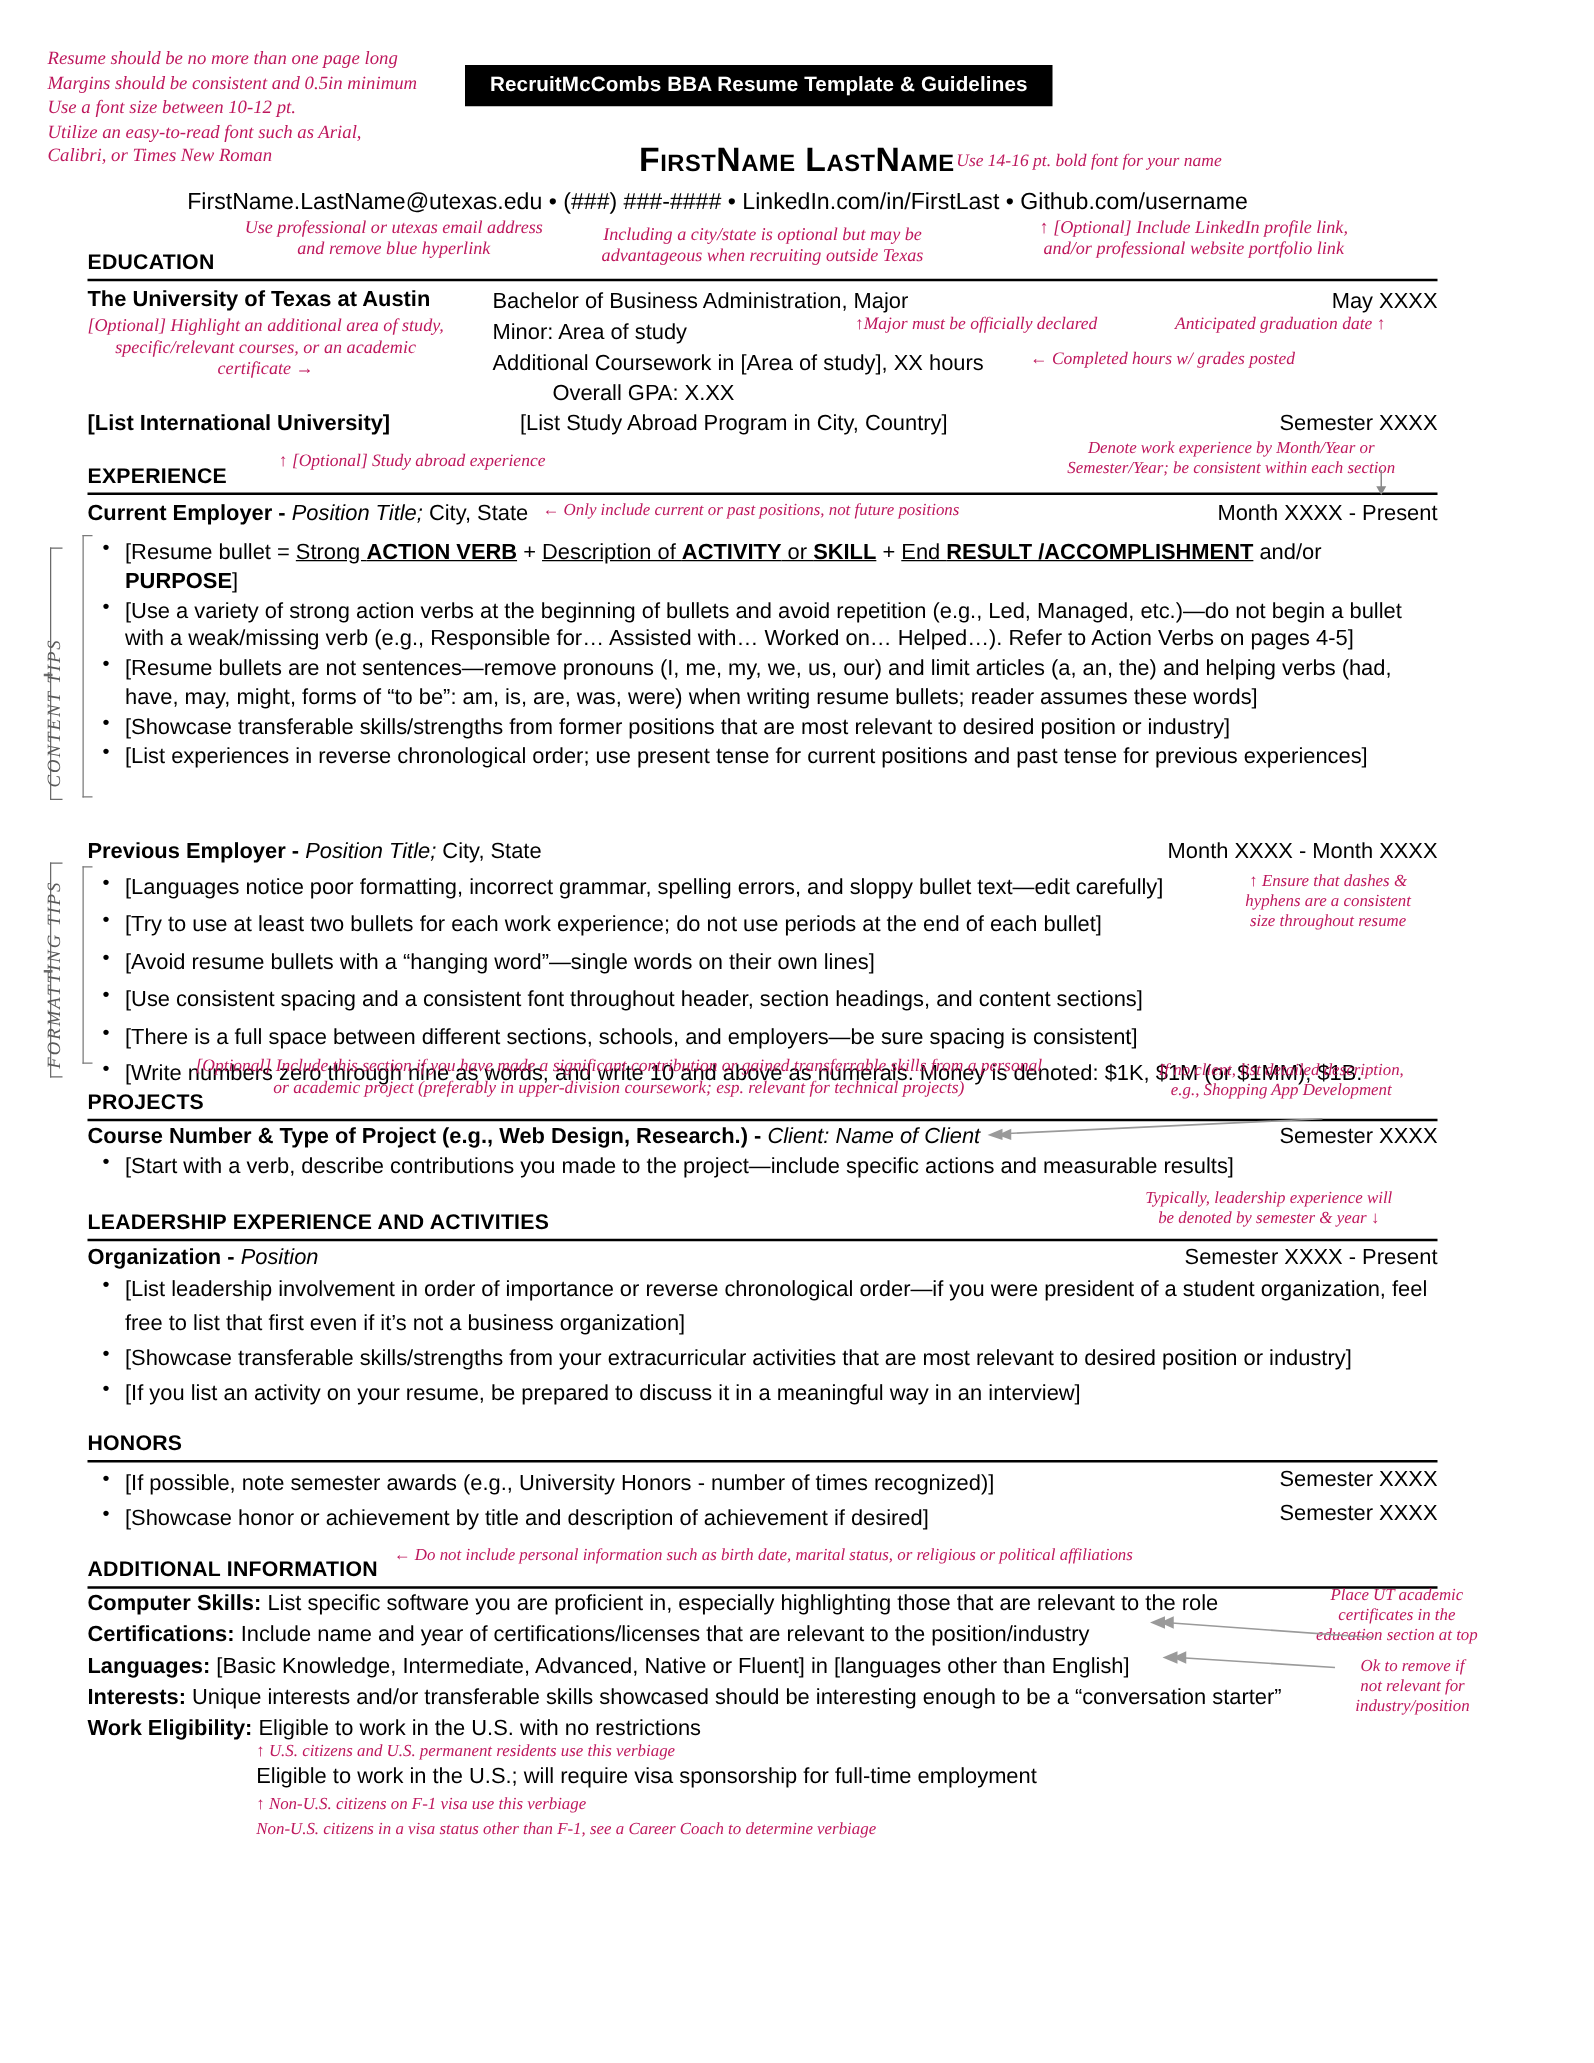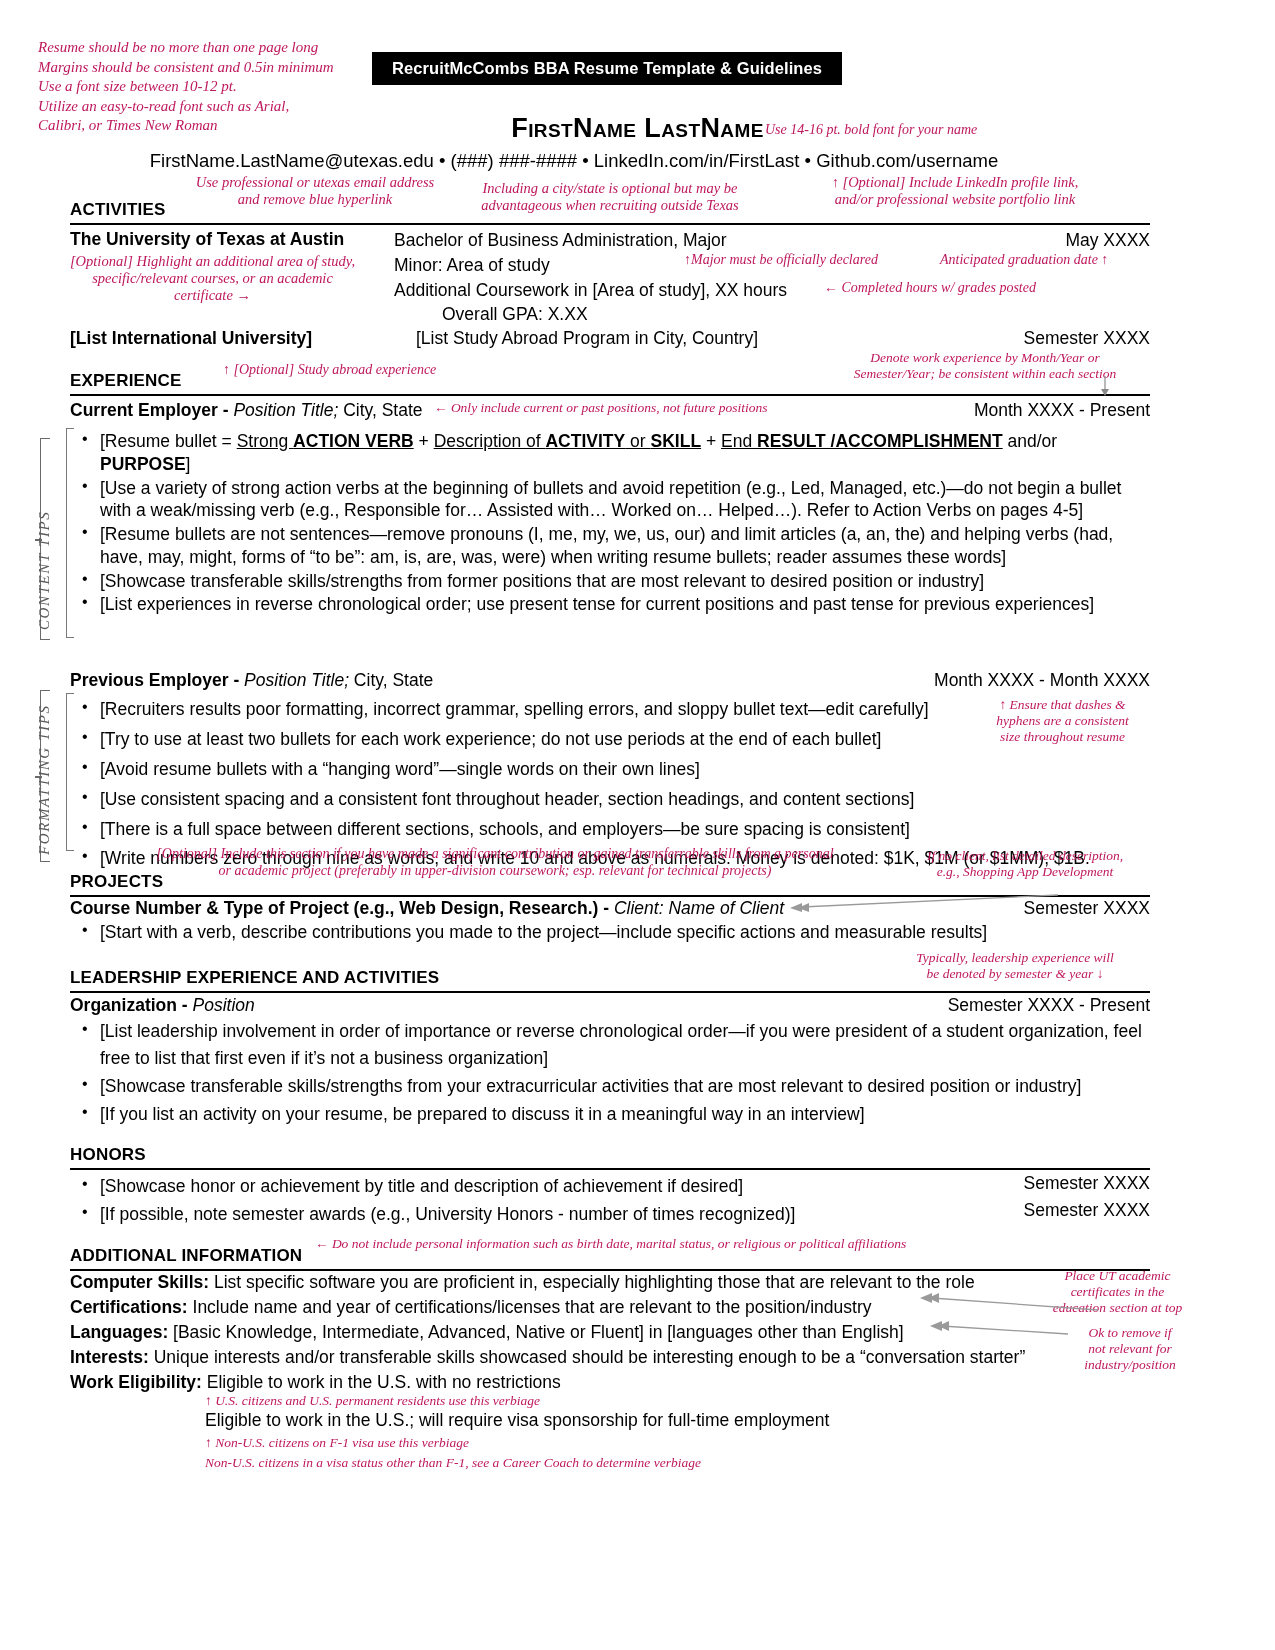--- a/index.html
+++ b/index.html
@@ -105,21 +105,21 @@
   <div class="anno" style="left:765px;top:122px;width:280px;font-size:14px;">Use 14-16 pt. bold font for your name</div>
 
   <div class="contact">FirstName.LastName@utexas.edu • (###) ###-#### • LinkedIn.com/in/FirstLast • Github.com/username</div>
   <div class="anno c" style="left:170px;top:174px;width:290px;">Use professional or utexas email address
 and remove blue hyperlink</div>
   <div class="anno c" style="left:460px;top:180px;width:300px;">Including a city/state is optional but may be
 advantageous when recruiting outside Texas</div>
   <div class="anno c" style="left:800px;top:174px;width:310px;">↑ [Optional] Include LinkedIn profile link,
 and/or professional website portfolio link</div>
 
-  <div class="sec" style="left:70px;top:200px;">ACTIVITIES</div>
+  <div class="sec" style="left:70px;top:200px;">EDUCATION</div>
   <div class="rule" style="left:70px;top:223px;width:1080px;"></div>
 
   <div class="row b" style="left:70px;top:229px;">The University of Texas at Austin</div>
   <div class="row" style="left:394px;top:230px;">Bachelor of Business Administration, Major</div>
   <div class="rt" style="left:850px;top:230px;width:300px;">May XXXX</div>
 
   <div class="anno c" style="left:60px;top:253px;width:305px;">[Optional] Highlight an additional area of study,
 specific/relevant courses, or an academic
 certificate →</div>
 
@@ -173,21 +173,21 @@
 
   <div class="anno c" style="left:975px;top:697px;width:175px;font-size:13.5px;">↑ Ensure that dashes &amp;
 hyphens are a consistent
 size throughout resume</div>
 
   <div class="sbrk" style="left:66px;top:693px;height:156px;"></div>
   <div class="brace" style="left:40px;top:690px;height:170px;"></div>
   <div class="vlabel" style="left:36px;top:855px;">FORMATTING TIPS</div>
 
   <div class="bullets" style="left:78px;top:695px;width:1072px;line-height:1.65;">
-    <div class="bl">[Recruiters results poor formatting, incorrect grammar, spelling errors, and sloppy bullet text—edit carefully]</div>
+    <div class="bl">[Languages notice poor formatting, incorrect grammar, spelling errors, and sloppy bullet text—edit carefully]</div>
     <div class="bl">[Try to use at least two bullets for each work experience; do not use periods at the end of each bullet]</div>
     <div class="bl">[Avoid resume bullets with a “hanging word”—single words on their own lines]</div>
     <div class="bl">[Use consistent spacing and a consistent font throughout header, section headings, and content sections]</div>
     <div class="bl">[There is a full space between different sections, schools, and employers—be sure spacing is consistent]</div>
     <div class="bl">[Write numbers zero through nine as words, and write 10 and above as numerals. Money is denoted:  $1K, $1M (or $1MM), $1B.</div>
   </div>
 
   <div class="anno c" style="left:100px;top:846px;width:790px;font-size:14px;">[Optional] Include this section if you have made a significant contribution or gained transferrable skills from a personal
 or academic project (preferably in upper-division coursework; esp. relevant for technical projects)</div>
   <div class="anno c" style="left:900px;top:848px;width:250px;font-size:13.5px;">If no client, list detailed description,
@@ -224,22 +224,22 @@
   <div class="bullets" style="left:78px;top:1018px;width:1072px;line-height:1.55;">
     <div class="bl">[List leadership involvement in order of importance or reverse chronological order—if you were president of a student organization, feel free to list that first even if it’s not a business organization]</div>
     <div class="bl">[Showcase transferable skills/strengths from your extracurricular activities that are most relevant to desired position or industry]</div>
     <div class="bl">[If you list an activity on your resume, be prepared to discuss it in a meaningful way in an interview]</div>
   </div>
 
   <div class="sec" style="left:70px;top:1145px;">HONORS</div>
   <div class="rule" style="left:70px;top:1168px;width:1080px;"></div>
 
   <div class="bullets" style="left:78px;top:1173px;width:900px;line-height:1.55;">
+    <div class="bl">[If possible, note semester awards (e.g., University Honors - number of times recognized)]</div>
     <div class="bl">[Showcase honor or achievement by title and description of achievement if desired]</div>
-    <div class="bl">[If possible, note semester awards (e.g., University Honors - number of times recognized)]</div>
   </div>
   <div class="rt" style="left:850px;top:1173px;width:300px;">Semester XXXX</div>
   <div class="rt" style="left:850px;top:1200px;width:300px;">Semester XXXX</div>
 
   <div class="anno" style="left:315px;top:1236px;width:720px;font-size:13.5px;">← Do not include personal information such as birth date, marital status, or religious or political affiliations</div>
 
   <div class="sec" style="left:70px;top:1246px;">ADDITIONAL INFORMATION</div>
   <div class="rule" style="left:70px;top:1269px;width:1080px;"></div>
 
   <div class="row" style="left:70px;top:1272px;width:960px;">

